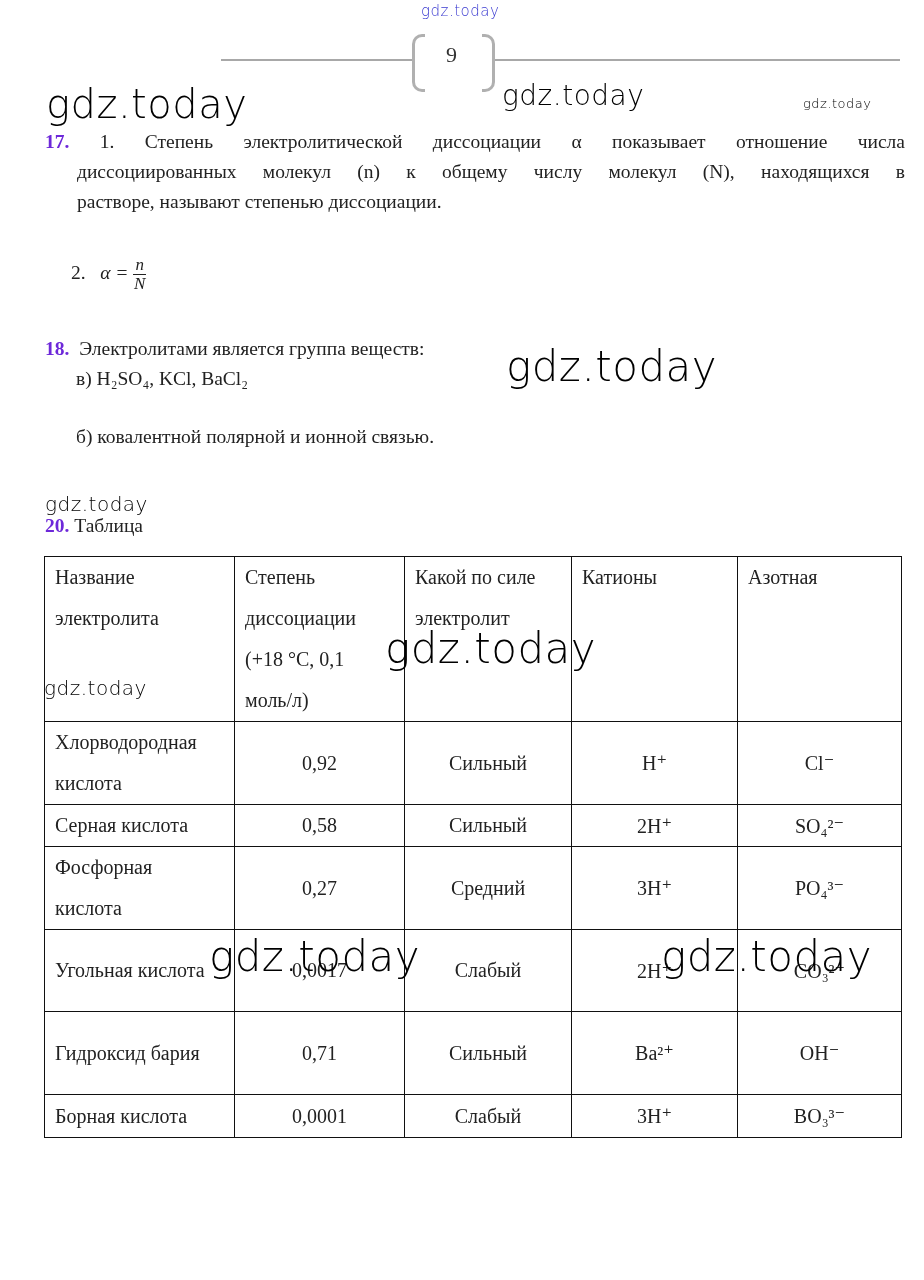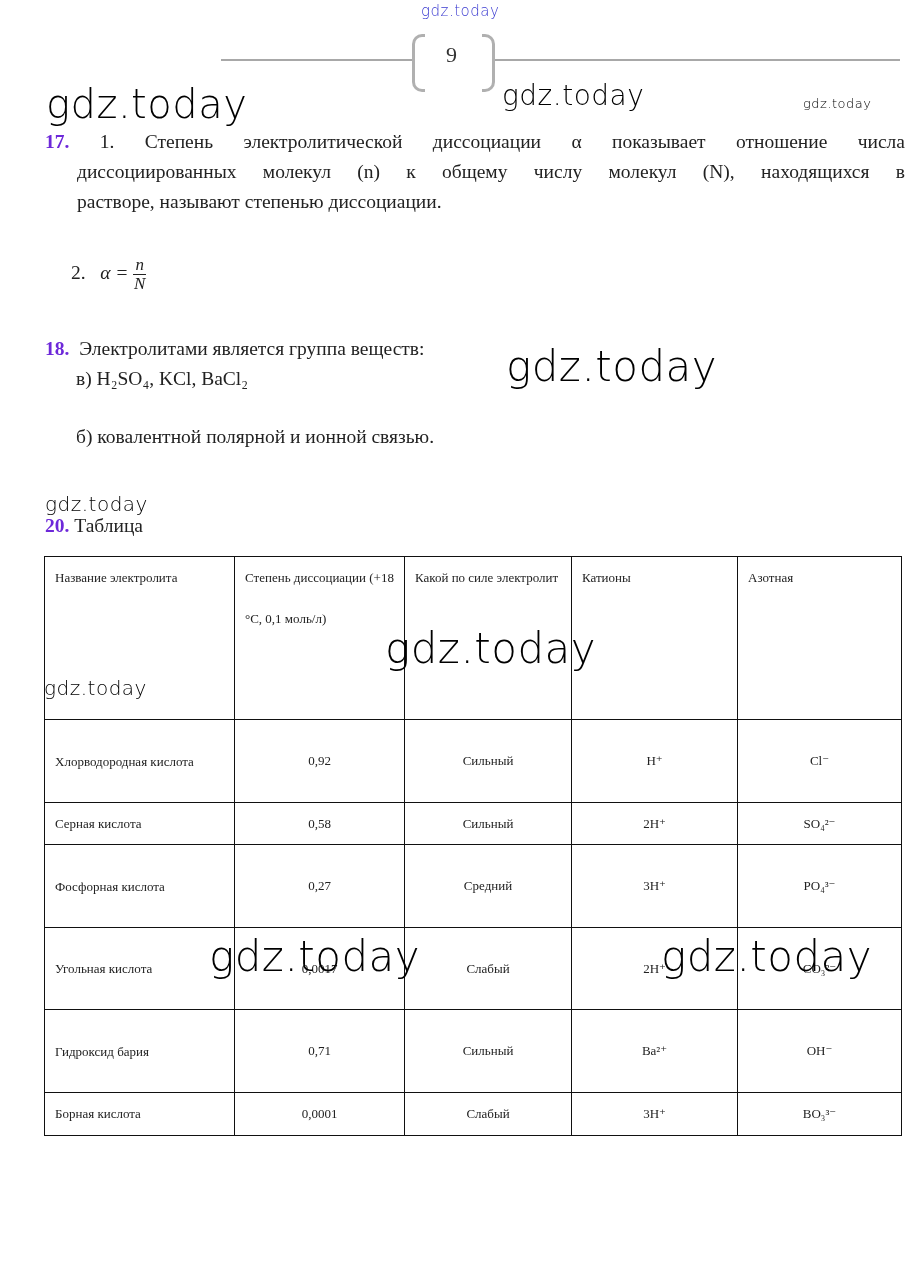--- a/index.html
+++ b/index.html
@@ -8,21 +8,21 @@
   .wm { position:absolute; font-family:"DejaVu Sans", "Liberation Sans", sans-serif;
         color:#000; font-weight:200; letter-spacing:0.5px; white-space:nowrap; line-height:1; }
   .hr-line { position:absolute; height:2px; background:#a8a8a8; top:59px; }
   .bracket { position:absolute; top:34px; width:10px; height:52px; border:3px solid #b0b0b0; }
   .bracket.l { left:412px; border-right:none; border-radius:10px 0 0 10px; }
   .bracket.r { left:482px; border-left:none; border-radius:0 10px 10px 0; }
   .pagenum { position:absolute; left:446px; top:42px; font-size:22px; color:#333; }
   .para { position:absolute; font-size:19.5px; line-height:30px; color:#222; }
   .num { font-weight:bold; color:#6d28d9; }
   .justify { text-align:justify; text-align-last:justify; }
-  table.t { position:absolute; left:44px; top:556px; border-collapse:collapse; font-size:13px; color:#222; }
+  table.t { position:absolute; left:44px; top:556px; border-collapse:collapse; font-size:20px; color:#222; }
   table.t td { border:1.5px solid #111; padding:0 10px; vertical-align:middle; }
   table.t tr.head td { vertical-align:top; line-height:41px; padding-top:0; height:162px; }
   table.t td.c { text-align:center; }
   .formula { font-family:"Liberation Serif", serif; font-style:italic; }
   .frac { display:inline-block; vertical-align:middle; text-align:center; font-style:italic; font-size:17px; line-height:18px; }
   .frac .top { display:block; border-bottom:1px solid #222; padding:0 2px; }
   .frac .bot { display:block; }
 </style>
 </head>
 <body>

